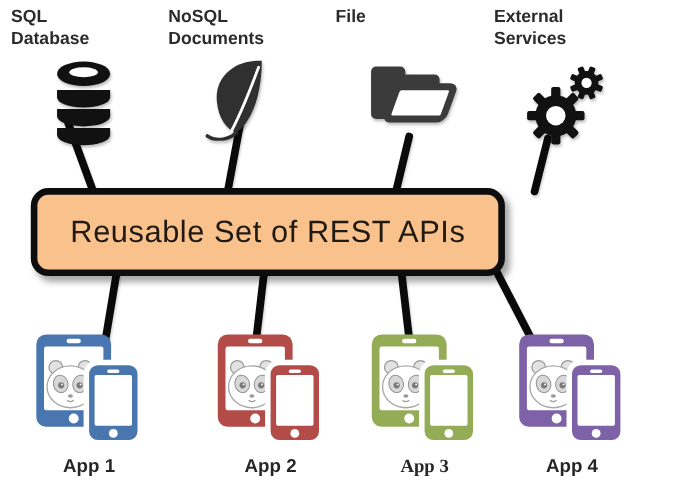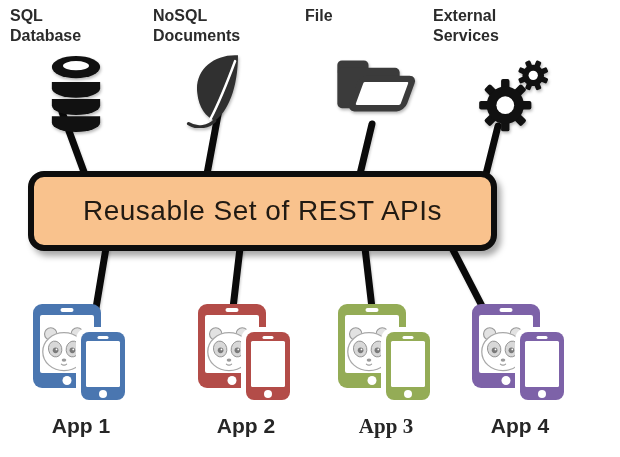--- a/index.html
+++ b/index.html
@@ -14,21 +14,21 @@
     filter:drop-shadow(1px 2px 1px rgba(0,0,0,0.18));}
 
   
   .src-col{position:absolute;top:6px;width:130px;z-index:2;}
   .src-label{font-size:16px;line-height:20px;font-weight:600;color:#2b2b2b;}
   .src-label span{display:block;}
   .src-icon{position:absolute;z-index:2;filter:drop-shadow(1px 2px 1.5px rgba(0,0,0,0.28));}
 
   
   .api-box{
-    position:absolute;left:28px;top:171px;width:469px;height:80px;
+    position:absolute;left:28px;top:171px;width:431px;height:80px;
     box-sizing:border-box;background:#F9C28D;border:6px solid #0d0d0d;
     border-radius:16px;z-index:3;display:flex;align-items:center;justify-content:center;
     box-shadow:4px 5px 6px rgba(0,0,0,0.35);
   }
   .api-box-label{font-size:28px;color:#211a13;letter-spacing:0.5px;}
 
   
   .app-group{position:absolute;top:304px;width:96px;height:132px;z-index:3;}
   .tablet{position:absolute;left:0;top:0;width:68px;height:84px;background:var(--c);
     border-radius:9px;z-index:1;}
@@ -41,21 +41,21 @@
   .panda{position:absolute;left:8px;top:22px;z-index:2;}
   .phone{position:absolute;left:48px;top:28px;width:44px;height:68px;background:var(--c);
     border-radius:8px;z-index:3;box-shadow:0 0 0 5px #ffffff;}
   .phone .screen{position:absolute;left:5px;right:5px;top:9px;bottom:13px;
     background:#fff;border-radius:1.5px;}
   .phone .speaker{position:absolute;top:3.5px;left:50%;transform:translateX(-50%);
     width:11px;height:3.5px;border-radius:2px;background:#fff;}
   .phone .homebtn{position:absolute;bottom:2.5px;left:50%;transform:translateX(-50%);
     width:8px;height:8px;border-radius:50%;background:#fff;}
   .app-label{position:absolute;top:110px;left:0;width:96px;text-align:center;
-    font-size:21px;font-weight:600;color:#262626;}
+    font-size:17px;font-weight:600;color:#262626;}
 </style>
 </head>
 <body>
 
 <svg id="connectors" width="620" height="457" viewBox="0 0 620 457">
   <g stroke="#0a0a0a" stroke-width="7" stroke-linecap="round">
     <line x1="62" y1="112" x2="84" y2="172"></line>
     <line x1="220" y1="104" x2="207" y2="174"></line>
     <line x1="372" y1="124" x2="360" y2="174"></line>
     <line x1="498" y1="126" x2="486" y2="174"></line>
@@ -76,21 +76,21 @@
   <div class="src-label">
     <span>NoSQL</span>
     <span>Documents</span>
   </div>
 </div>
 <div class="src-col" style="left:305px">
   <div class="src-label">
     <span>File</span>
   </div>
 </div>
-<div class="src-col" style="left:433px">
+<div class="src-col" style="left:449px">
   <div class="src-label">
     <span>External</span>
     <span>Services</span>
   </div>
 </div>
 
 <svg class="src-icon" style="left:49px;top:55px" width="54" height="78" viewBox="0 0 56 84">
   <ellipse cx="28" cy="13" rx="26" ry="12" fill="#111"></ellipse>
   <ellipse cx="28" cy="11.5" rx="14" ry="5" fill="#fff"></ellipse>
   <path d="M2 29 h52 v7 a26 10 0 0 1 -52 0 z" fill="#111"></path>

